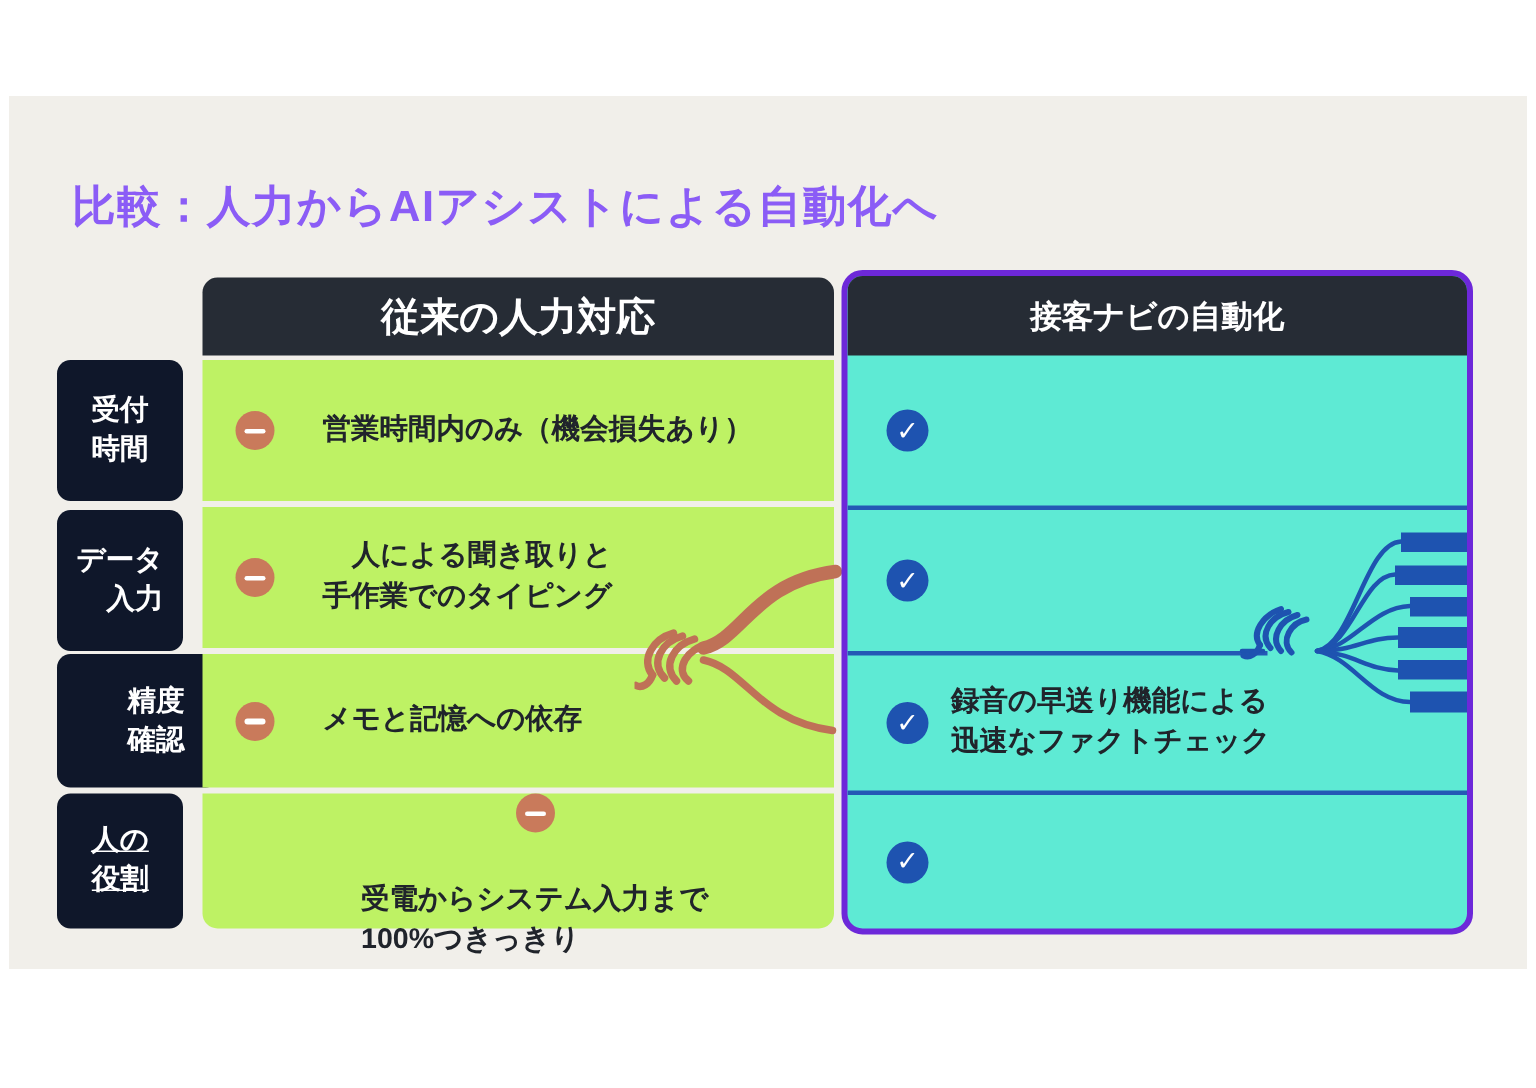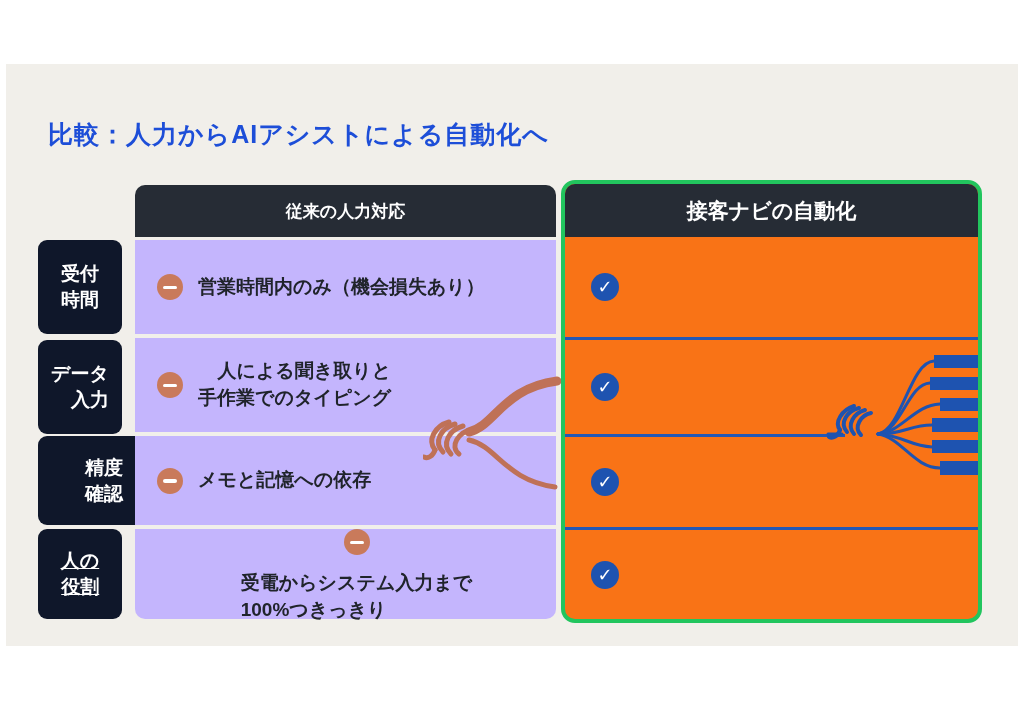--- a/index.html
+++ b/index.html
@@ -7,63 +7,63 @@
     width:1024px;height:725px;position:relative;background:#ffffff;
     font-family:"Liberation Sans","DejaVu Sans",sans-serif;
     overflow:hidden;
   }
   .slide{
     position:absolute;left:6px;top:64px;width:1012px;height:582px;
     background:#f1efea;
   }
   .title{
     position:absolute;left:48px;top:118px;
-    font-size:25px;font-weight:800;color:#1d4ed8;letter-spacing:1px;
+    font-size:29px;font-weight:800;color:#8b5cf6;letter-spacing:1px;
     white-space:nowrap;
   }
   
   .row-label{
     position:absolute;left:38px;width:84px;background:#0f172a;border-radius:9px;
     color:#ffffff;font-size:19px;font-weight:700;line-height:1.35;
     display:flex;align-items:center;justify-content:center;text-align:right;
     white-space:pre-line;
   }
   .rl1{top:240px;height:94px;} .rl2{top:340px;height:94px;}
   .rl3{top:436px;height:89px;padding-left:24px;} .rl4{top:529px;height:90px;text-decoration:underline;}
 
   
   .left-header{
     position:absolute;left:135px;top:185px;width:421px;height:52px;
     background:#262c35;border-radius:10px 10px 0 0;
-    color:#ffffff;font-size:17px;font-weight:700;
+    color:#ffffff;font-size:26px;font-weight:700;
     display:flex;align-items:center;justify-content:center;
   }
   .left-cell{
-    position:absolute;left:135px;width:421px;background:#c4b5fd;
-    display:flex;align-items:center;gap:15px;padding-left:22px;box-sizing:border-box;
+    position:absolute;left:135px;width:421px;background:#bef264;
+    display:flex;align-items:center;gap:32px;padding-left:22px;box-sizing:border-box;
   }
   .lc1{top:240px;height:94px;} .lc2{top:338px;height:94px;text-align:right;}
   .lc3{top:436px;height:89px;} .lc4{top:529px;height:90px;border-radius:0 0 10px 10px;flex-direction:column;}
   .cell-text{
     font-size:19px;font-weight:700;color:#20242b;line-height:1.4;white-space:pre-line;
   }
   .minus{
     flex:0 0 auto;width:26px;height:26px;border-radius:50%;background:#c97a5b;
     position:relative;
   }
   .minus::after{
     content:"";position:absolute;left:6px;top:11.5px;width:14px;height:3.5px;
     border-radius:2px;background:#ffffff;
   }
 
   
   .right-panel{
     position:absolute;left:561px;top:180px;width:421px;height:443px;
-    box-sizing:border-box;border:4px solid #22c55e;border-radius:14px;
-    background:#f97316;overflow:hidden;
+    box-sizing:border-box;border:4px solid #6d28d9;border-radius:14px;
+    background:#5eead4;overflow:hidden;
   }
   .right-header{
     position:absolute;left:0;top:0;width:100%;height:53px;background:#262c35;
     color:#ffffff;font-size:21px;font-weight:700;
     display:flex;align-items:center;justify-content:center;
   }
   .right-cell{
     position:absolute;left:0;width:100%;box-sizing:border-box;
     display:flex;align-items:center;gap:15px;padding-left:26px;
   }
@@ -137,20 +137,22 @@
   </div>
   <div class="divider dv1"></div>
 
   <div class="right-cell rc2">
     <span class="check">✓</span>
   </div>
   <div class="divider dv2"></div>
 
   <div class="right-cell rc3">
     <span class="check">✓</span>
+    <span class="cell-text">録音の早送り機能による
+迅速なファクトチェック</span>
   </div>
   <div class="divider dv3"></div>
 
   <div class="right-cell rc4">
     <span class="check">✓</span>
   </div>
 
   <svg class="doodle doodle-right" width="152" height="132" viewBox="0 0 152 132" fill="none">
     <g stroke="#1e53b0" stroke-linecap="round" fill="none">
       <path d="M2 86 L16 86" stroke-width="3"></path>

